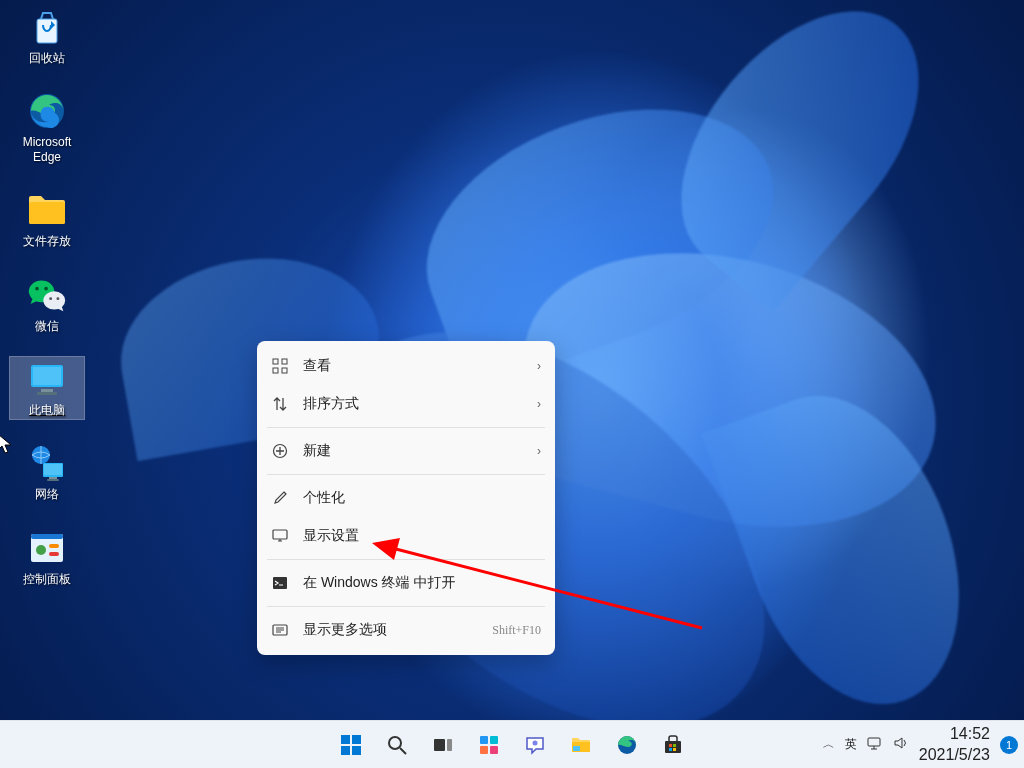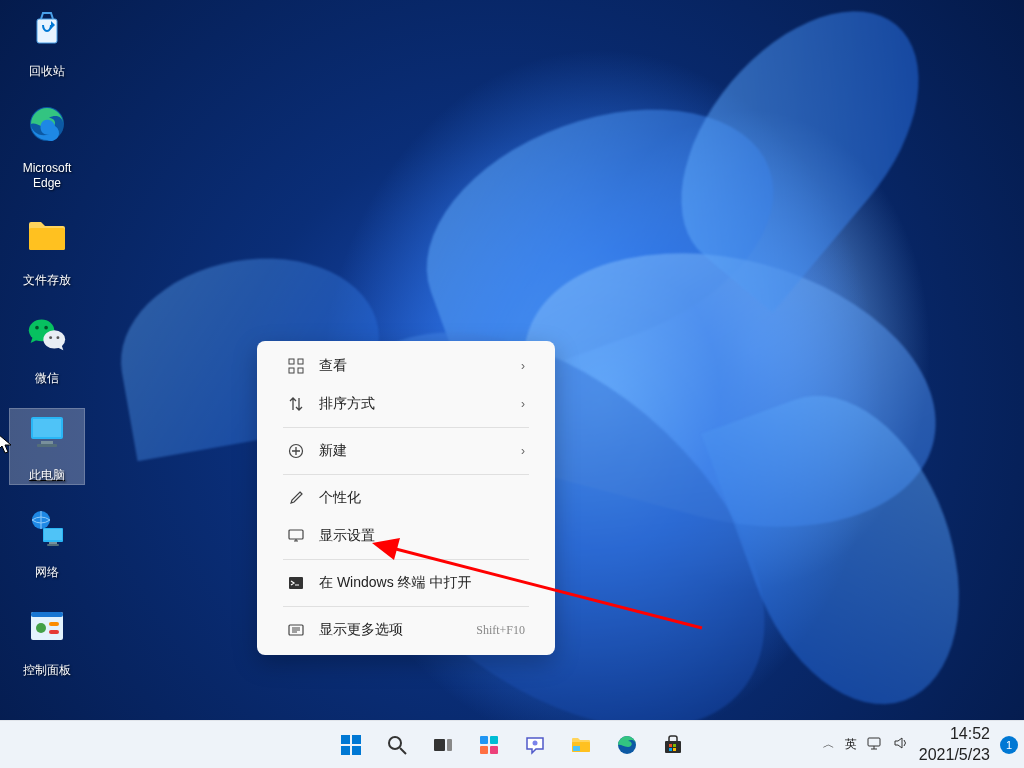--- a/index.html
+++ b/index.html
@@ -33,21 +33,21 @@
 
 
 .desktop-icons {
   position: absolute;
   left: 10px; top: 5px;
   display: flex; flex-direction: column; gap: 22px;
 }
 .d-icon {
   width: 74px;
   display: flex; flex-direction: column; align-items: center;
-  gap: 17px;
+  gap: 4px;
   padding: 2px;
   cursor: pointer;
 }
 .d-icon .ico {
   width: 40px; height: 40px;
   display: flex; align-items: center; justify-content: center;
 }
 .d-icon .label {
   color: #fff;
   font-size: 12px;
@@ -71,21 +71,21 @@
 }
 
 
 .ctx-menu {
   position: absolute;
   left: 257px; top: 341px;
   width: 298px;
   background: #f9f9f9;
   border-radius: 8px;
   box-shadow: 0 8px 24px rgba(0,0,0,.25);
-  padding: 6px 16px;
+  padding: 6px 0;
   font-size: 14px;
   z-index: 20;
 }
 .ctx-item {
   display: flex; align-items: center;
   height: 38px;
   padding: 0 14px;
   cursor: pointer;
   color: #222;
   position: relative;

